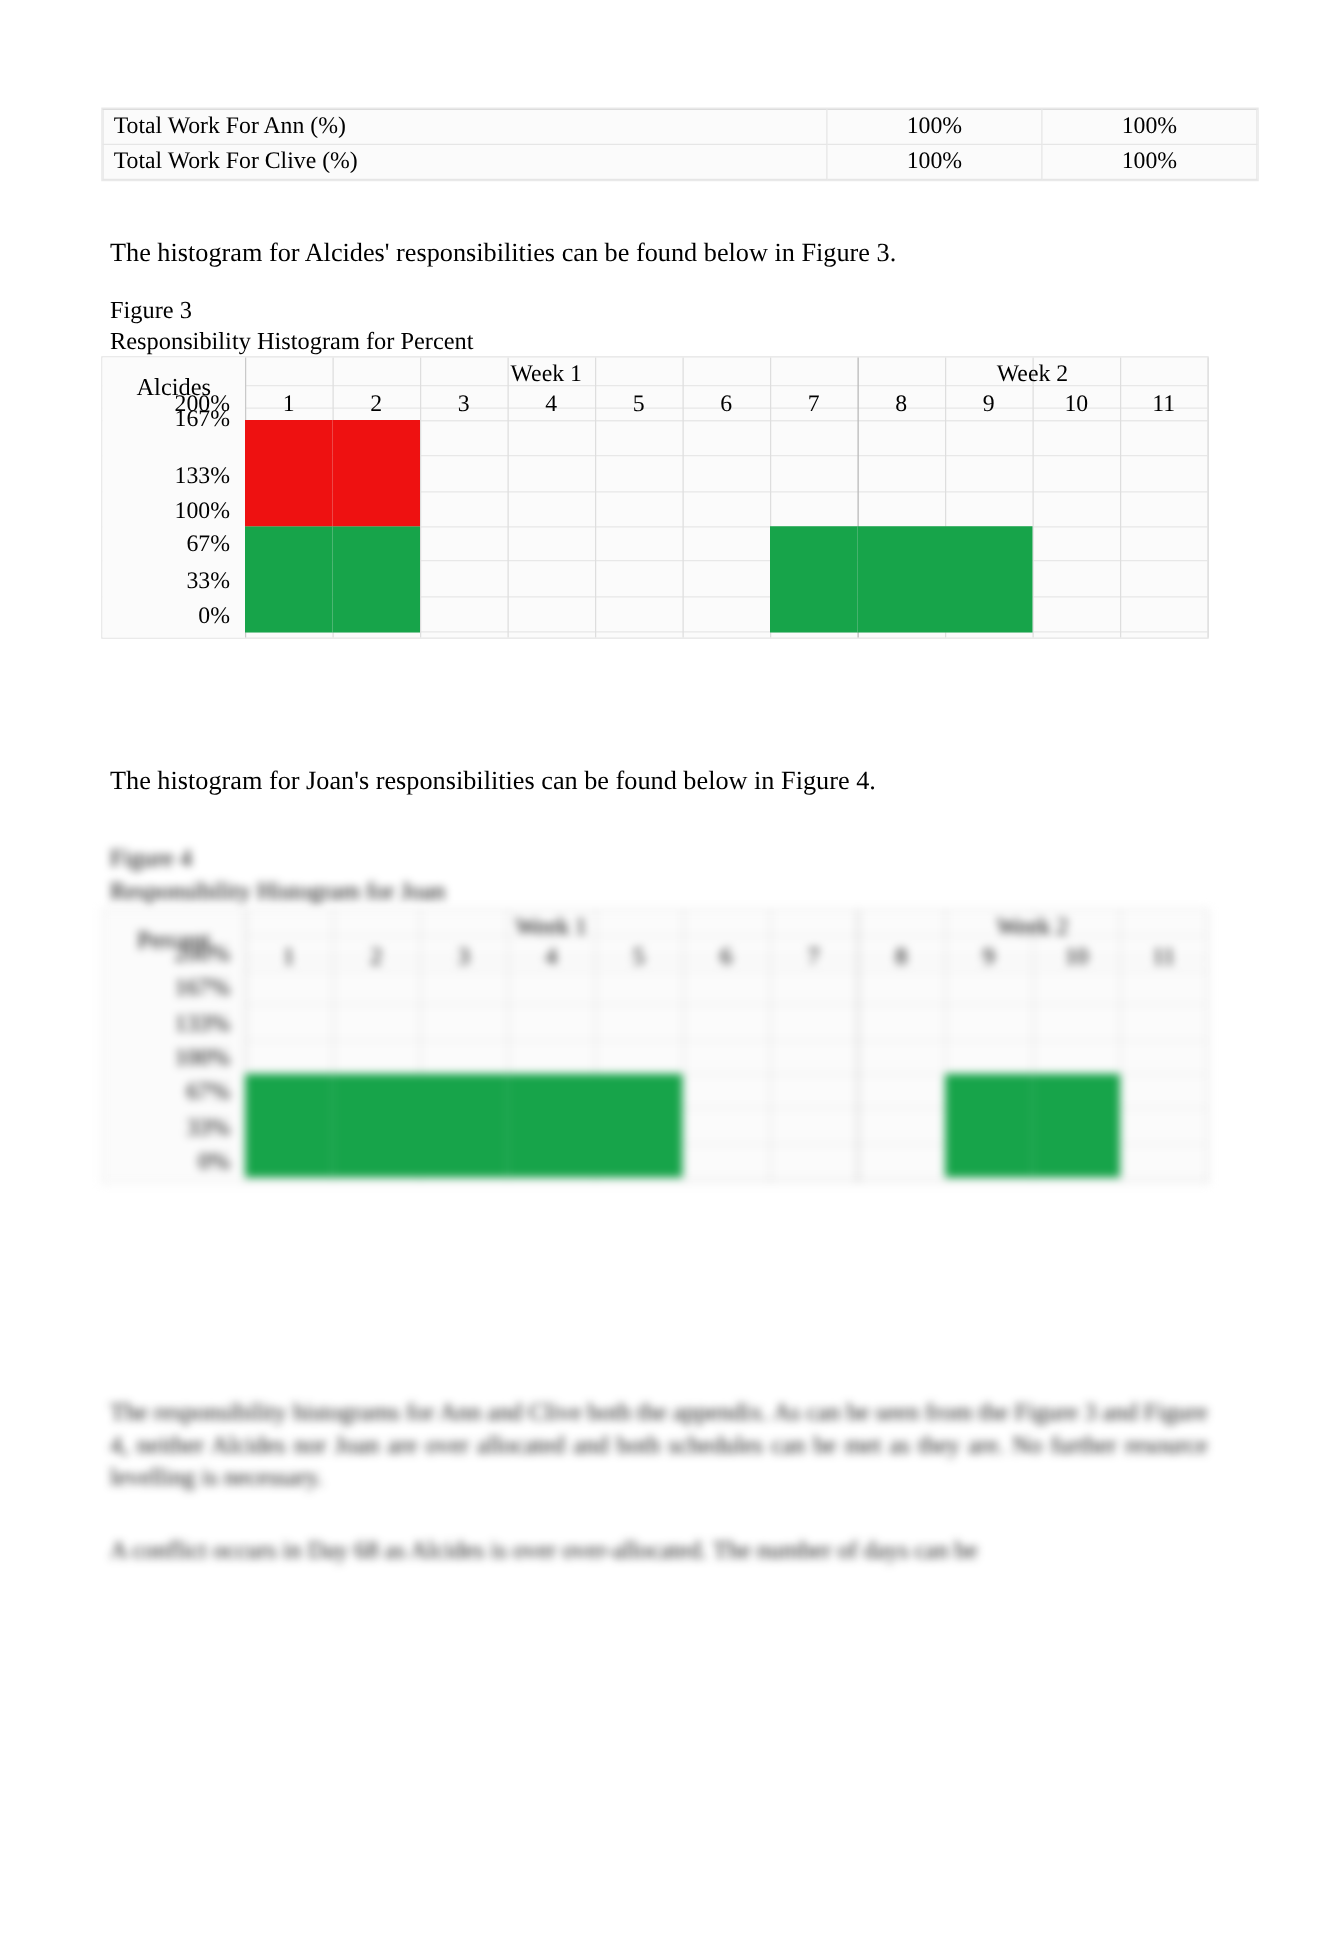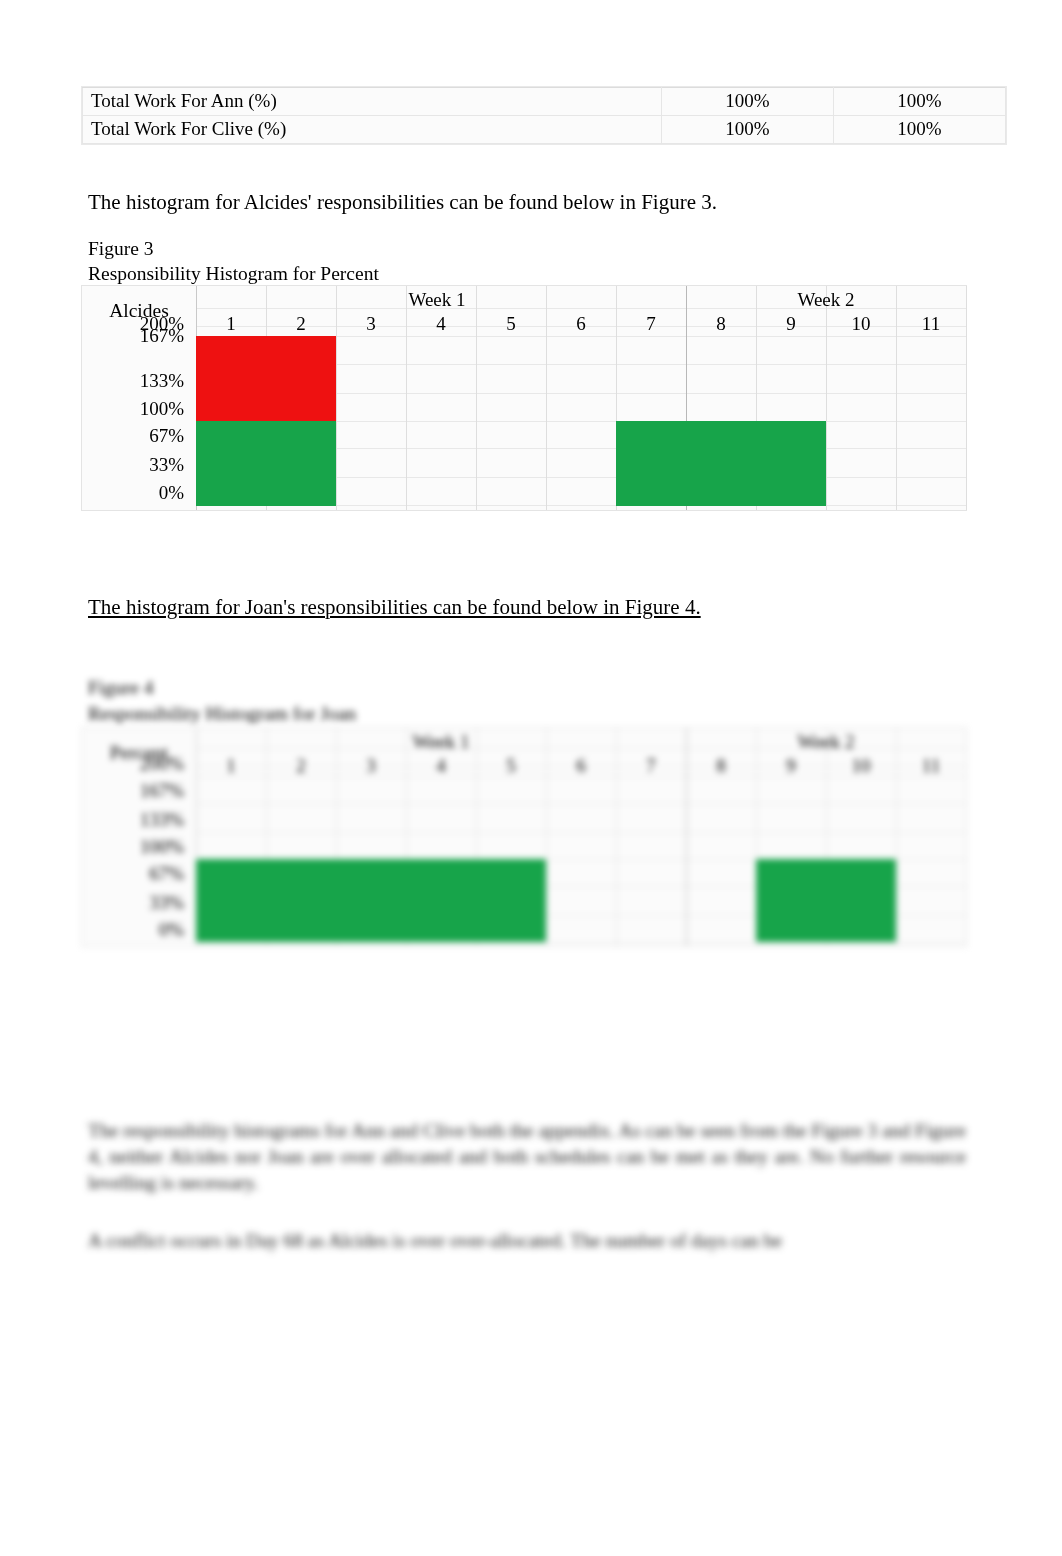--- a/index.html
+++ b/index.html
@@ -49,21 +49,21 @@
 
   
   .para {
     position: absolute;
     left: 88px;
     font-size: 21px;
     line-height: 26px;
     white-space: nowrap;
   }
   .p-alcides { top: 189px; }
-  .p-joan    { top: 594px; text-decoration: underline; }
+  .p-joan    { top: 611px; }
 
   .fig-label {
     position: absolute;
     left: 88px;
     font-size: 19.5px;
     line-height: 24px;
     white-space: nowrap;
   }
   .fig3-num   { top: 237px; }
   .fig3-title { top: 262px; }

